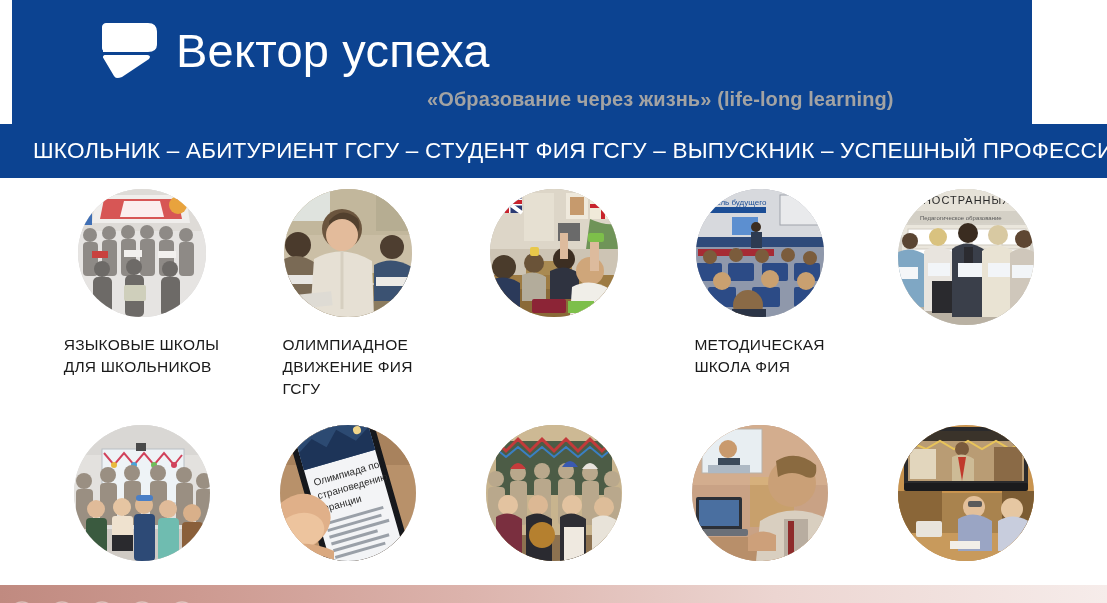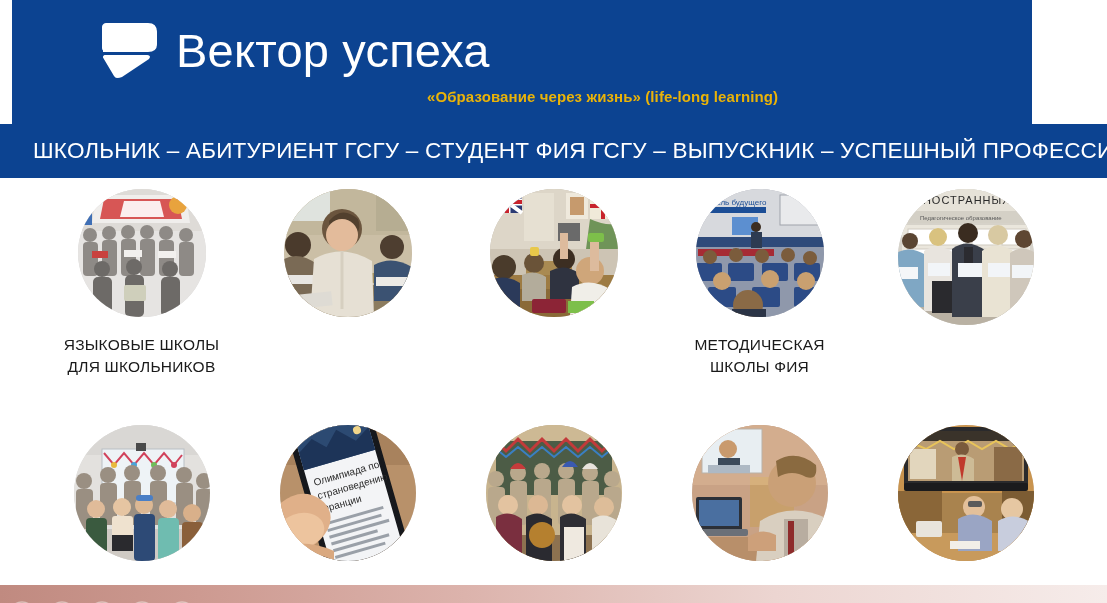--- a/index.html
+++ b/index.html
@@ -50,22 +50,22 @@
     line-height: 1.05;
     font-weight: 400;
     letter-spacing: 0.2px;
     white-space: nowrap;
     font-family: "Liberation Sans", sans-serif;
   }
   .tagline {
     position: absolute;
     left: 415px;
     top: 88px;
-    color: #eab308;
-    font-size: 15px;
+    color: #a3a3a3;
+    font-size: 20px;
     font-weight: bold;
     letter-spacing: 0.1px;
     white-space: nowrap;
   }
 
   
   .pathway {
     position: absolute;
     left: 0;
     top: 124px;
@@ -120,21 +120,21 @@
     height: 128px;
     border-radius: 50%;
     overflow: hidden;
     position: relative;
     background: #d8d8d8;
   }
   .thumb.big { width: 136px; height: 136px; }
   .thumb svg { display: block; width: 100%; height: 100%; }
   .caption {
     margin-top: 17px;
-    text-align: center;
+    text-align: left;
     color: #1a1a1a;
     font-size: 15.5px;
     line-height: 1.42;
     letter-spacing: 0.2px;
     white-space: pre-line;
   }
 
   
   .footer-band {
     position: absolute;
@@ -250,20 +250,23 @@
             <g>
               <circle cx="58" cy="40" r="20" fill="#6b553e"></circle>
               <path d="M45 32 Q58 16 74 30 Q78 42 70 46 Q58 36 46 44 Z" fill="#52402e"></path>
               <circle cx="58" cy="46" r="16" fill="#e3bb9b"></circle>
               <path d="M30 70 Q58 54 88 72 L90 128 L26 128 Z" fill="#e6e0d4"></path>
               <path d="M58 62 L58 120" stroke="#d6cfc0" stroke-width="3" fill="none"></path>
             </g>
             <rect x="14" y="104" width="34" height="14" fill="#dedbd4" transform="rotate(-6 31 111)"></rect>
           </svg>
         </div>
+        <div class="caption">ОЛИМПИАДНОЕ
+ДВИЖЕНИЕ ФИЯ
+ГСГУ</div>
       </div>
 
       <div class="cell">
         <div class="thumb">
           <svg viewBox="0 0 128 128" preserveAspectRatio="xMidYMid slice">
             <rect width="128" height="128" fill="#cdc4b4"></rect>
             <rect x="0" y="0" width="128" height="60" fill="#ddd6c8"></rect>
             <rect x="2" y="2" width="30" height="22" fill="#2b3a73"></rect>
             <path d="M2 2 L32 24 M32 2 L2 24" stroke="#ffffff" stroke-width="4"></path>
             <path d="M17 2 L17 24 M2 13 L32 13" stroke="#ffffff" stroke-width="7"></path>
@@ -342,21 +345,21 @@
             <g fill="#c9a070">
               <circle cx="26" cy="92" r="9"></circle>
                 <circle cx="74" cy="90" r="9"></circle>
                 <circle cx="110" cy="92" r="9"></circle>
             </g>
             <circle cx="52" cy="116" r="15" fill="#8a6a46"></circle>
             <rect x="36" y="120" width="34" height="12" fill="#2b3446"></rect>
           </svg>
         </div>
         <div class="caption">МЕТОДИЧЕСКАЯ
-ШКОЛЫ ФИЯ</div>
+ШКОЛА ФИЯ</div>
       </div>
 
       <div class="cell">
         <div class="thumb big">
           <svg viewBox="0 0 136 136" preserveAspectRatio="xMidYMid slice">
             <rect width="136" height="136" fill="#d6d2c9"></rect>
             <rect x="0" y="0" width="136" height="22" fill="#e6e2d8"></rect>
             <text x="16" y="15" font-family="Liberation Sans, sans-serif" font-size="11" letter-spacing="1" fill="#2a2a2a">ИНОСТРАННЫХ</text>
             <rect x="10" y="22" width="116" height="12" fill="#d4d0c6"></rect>
             <text x="22" y="31" font-family="Liberation Sans, sans-serif" font-size="6" fill="#5a5a5a">Педагогическое образование</text>

